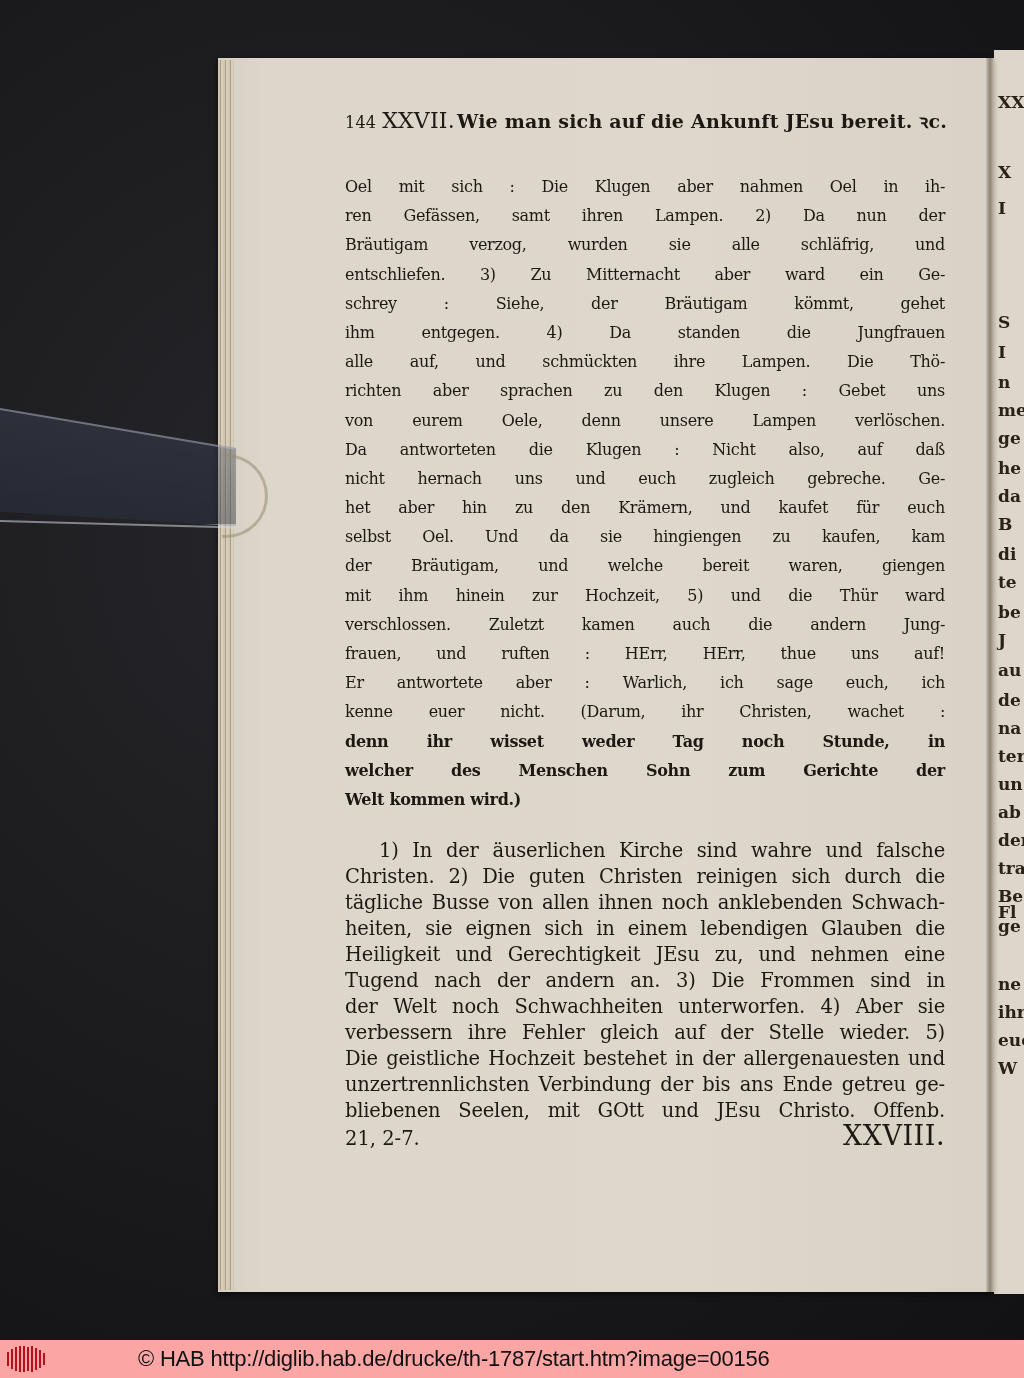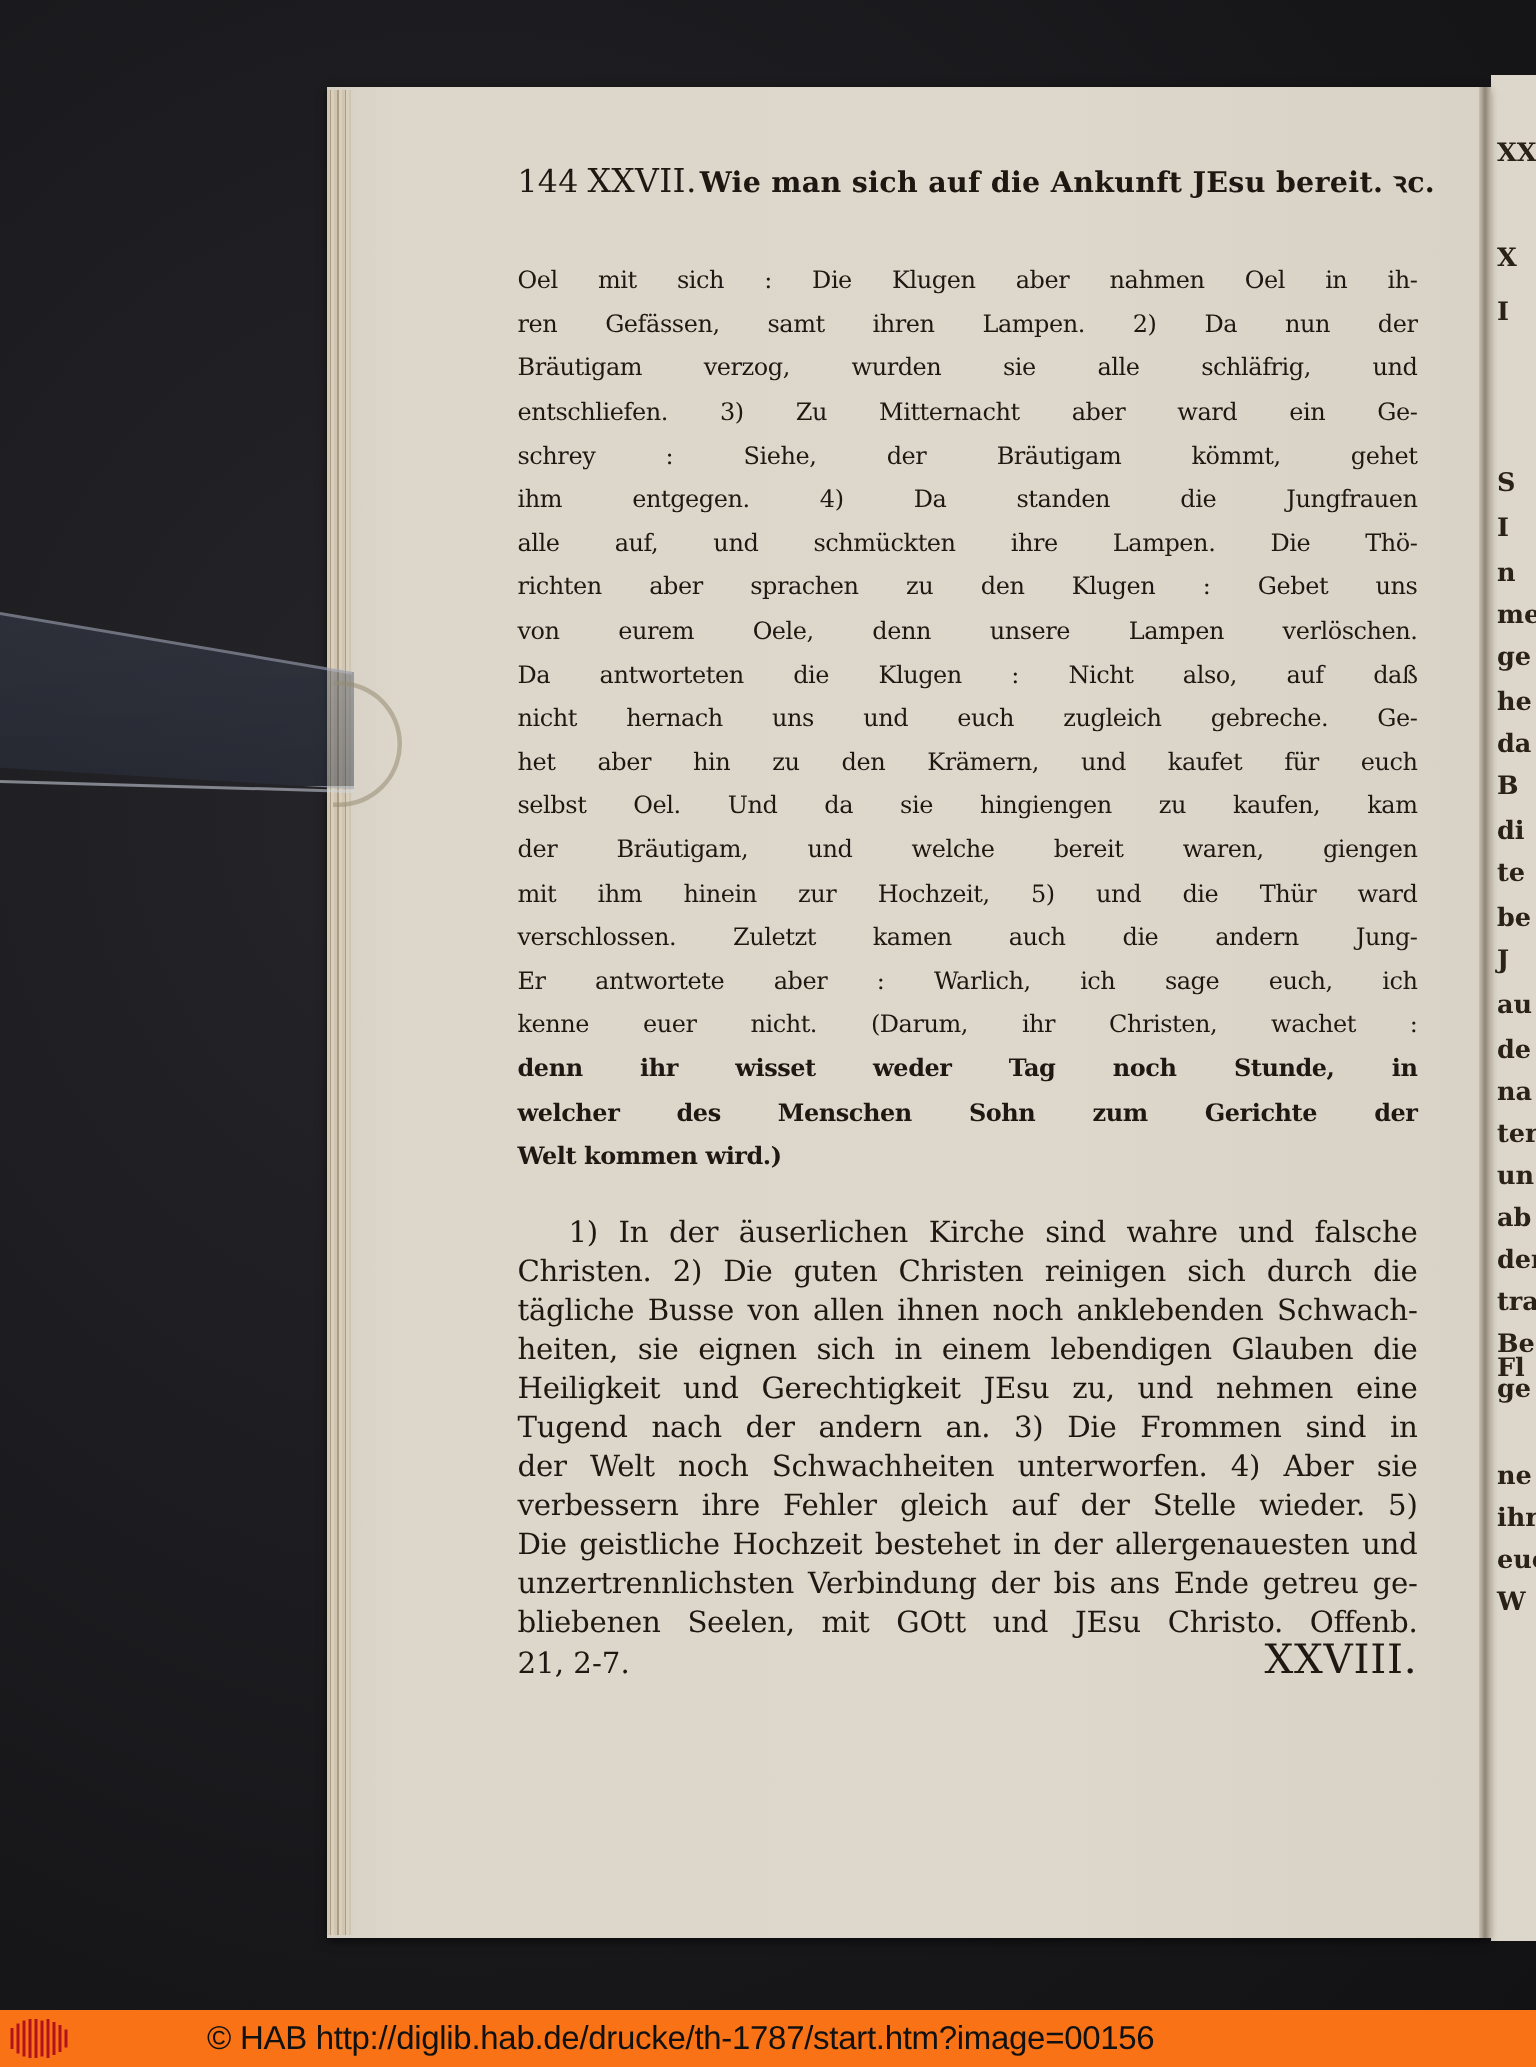--- a/index.html
+++ b/index.html
@@ -62,21 +62,21 @@
 
     
     .text {
       position: absolute; left: 345px; top: 108px; width: 600px;
       color: #1e1812;
     }
     .header {
       display: flex; align-items: baseline; height: 42px;
       font-size: 22px; letter-spacing: .2px; white-space: nowrap;
     }
-    .header .num { font-size: 21px; margin-right: 6px; }
+    .header .num { font-size: 16px; margin-right: 6px; }
     .header .roman { font-size: 22px; }
     .header .title { font-size: 19px; font-weight: bold; font-family: "DejaVu Serif", serif; margin-left: 2px; }
 
     .body-line {
       font-size: 16px; line-height: 29.2px; height: 29.2px;
       white-space: nowrap; text-align: justify; text-align-last: justify;
       font-family: "DejaVu Serif", serif; letter-spacing: -0.3px;
     }
     .body-line.last { text-align-last: left; }
     .body-block { margin-top: 22px; }
@@ -91,21 +91,21 @@
     .note-line.indent { padding-left: 34px; }
     .tail {
       display: flex; justify-content: space-between; align-items: baseline;
       font-size: 19.5px; line-height: 24px;
     }
     .tail .catch { font-size: 27px; letter-spacing: .5px; }
 
     
     .footer {
       position: absolute; left: 0; top: 1340px; width: 1024px; height: 38px;
-      background: #f97316; display: flex; align-items: center;
+      background: #fca5a5; display: flex; align-items: center;
       font-family: "Liberation Sans", sans-serif;
     }
     .footer .logo-hab {
       position: absolute; left: 6px; top: 5px; width: 40px; height: 28px;
       display: flex; gap: 2px; align-items: center; justify-content: center;
     }
     .footer .logo-hab span { display: block; width: 2px; background: #b3121c; }
     .footer .credit {
       position: absolute; left: 138px; top: 6px; font-size: 22px; color: #111;
       white-space: nowrap; letter-spacing: -0.2px;
@@ -178,20 +178,21 @@
       <div class="body-line">alle auf, und schmückten ihre Lampen. Die Thö-</div>
       <div class="body-line">richten aber sprachen zu den Klugen : Gebet uns</div>
       <div class="body-line">von eurem Oele, denn unsere Lampen verlöschen.</div>
       <div class="body-line">Da antworteten die Klugen : Nicht also, auf daß</div>
       <div class="body-line">nicht hernach uns und euch zugleich gebreche. Ge-</div>
       <div class="body-line">het aber hin zu den Krämern, und kaufet für euch</div>
       <div class="body-line">selbst Oel.  Und da sie hingiengen zu kaufen, kam</div>
       <div class="body-line">der Bräutigam, und welche bereit waren, giengen</div>
       <div class="body-line">mit ihm hinein zur Hochzeit, 5) und die Thür ward</div>
       <div class="body-line">verschlossen.  Zuletzt kamen auch die andern Jung-</div>
+      <div class="body-line">frauen, und ruften : HErr, HErr, thue uns auf!</div>
       <div class="body-line">Er antwortete aber : Warlich, ich sage euch, ich</div>
       <div class="body-line">kenne euer nicht. (Darum, ihr Christen, wachet :</div>
       <div class="body-line bold">denn ihr wisset weder Tag noch Stunde, in</div>
       <div class="body-line bold">welcher des Menschen Sohn zum Gerichte der</div>
       <div class="body-line bold last">Welt kommen wird.)</div>
     </div>
 
     <div class="notes">
       <div class="note-line indent">1) In der äuserlichen Kirche sind wahre und falsche</div>
       <div class="note-line">Christen.  2) Die guten Christen reinigen sich durch die</div>

